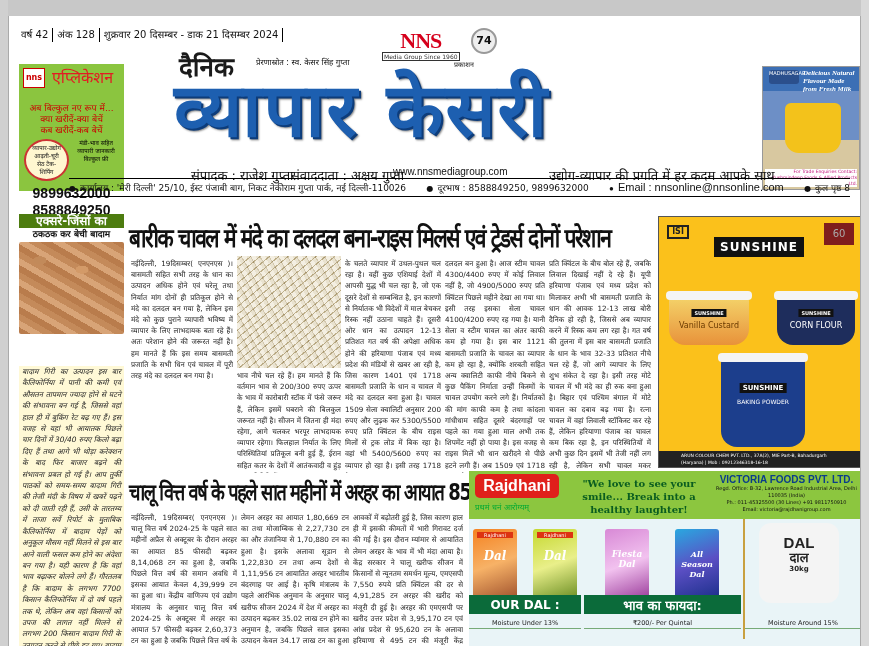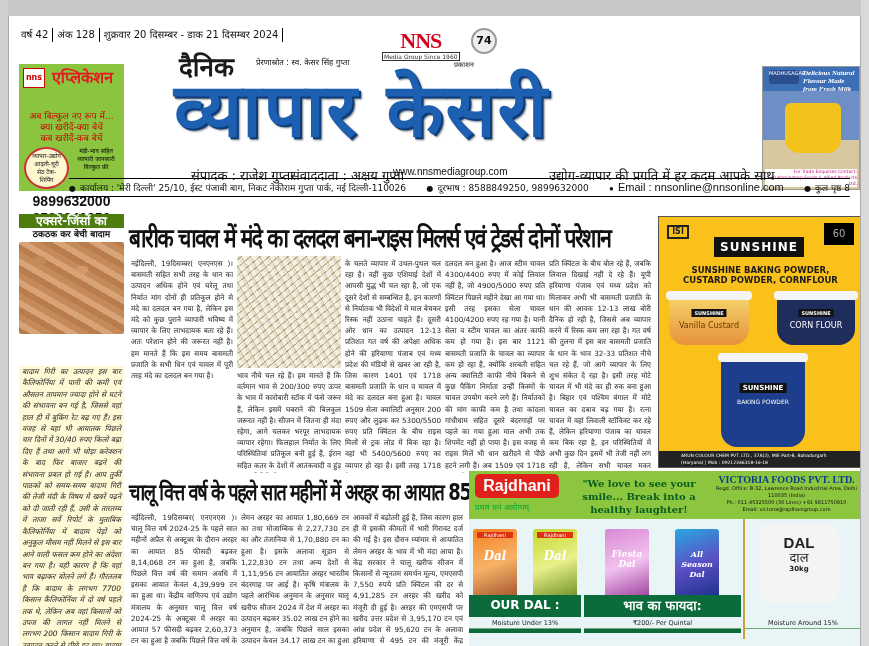--- a/index.html
+++ b/index.html
@@ -6,22 +6,22 @@
 html,body{width:869px;height:646px;overflow:hidden;background:#c8c8c8}
 body{font-family:"DejaVu Sans",sans-serif;color:#111;position:relative}
 .page{position:absolute;left:8px;top:16px;width:853px;height:646px;background:#fff;border-left:1px solid #aaa;border-right:1px solid #aaa;overflow:hidden}
 .rscroll{position:absolute;right:0;top:0;width:8px;height:646px;background:#d9d9d9}
 .lstrip{position:absolute;left:0;top:0;width:8px;height:646px;background:#d0d0d0}
 .topbar{position:absolute;left:8px;top:12px;font-size:10px;display:flex;align-items:center;gap:0}
 .topbar span{padding:0 4px;border-right:1px solid #000;line-height:14px}
 .price{position:absolute;right:14px;top:14px;font-size:10px}
 .ad-app{position:absolute;left:10px;top:48px;width:105px;height:127px;background:#8bc53f;padding:3px;text-align:center}
 .ad-app .logo{position:absolute;left:4px;top:4px;width:22px;height:20px;background:#fff;border:1px solid #c00;color:#c00;font-size:8px;font-weight:bold;line-height:18px}
-.ad-app .t1{color:#e31b23;font-size:16px;font-weight:bold;margin-left:22px;line-height:22px}
-.ad-app .t2{color:#c00;font-size:9px;margin-top:20px}
+.ad-app .t1{color:#e31b23;font-size:16px;font-weight:normal;margin-left:22px;line-height:22px}
+.ad-app .t2{color:#c00;font-size:9px;margin-top:12px}
 .ad-app .t3{color:#c00;font-size:9px;line-height:11px}
 .ad-app .oval{display:inline-block;background:#fff7d0;border:2px solid #c33;border-radius:50%;font-size:6px;padding:3px 4px;margin-top:3px;width:45px;float:left;margin-left:2px}
 .ad-app .side{font-size:6px;color:#000;float:right;width:50px;margin-top:3px}
 .ad-app .ph{clear:both;font-family:"Liberation Sans",sans-serif;font-weight:bold;font-size:14px;color:#111;line-height:17px;padding-top:4px}
 .nns{position:absolute;left:373px;top:14px;text-align:center}
 .nns .n{font-family:"Liberation Serif",serif;font-weight:bold;font-size:22px;color:#d6001c;letter-spacing:-1px;line-height:22px}
 .nns .s{font-size:6px;color:#333;border:1px solid #333;padding:0 1px}
 .yrs{position:absolute;left:462px;top:12px;width:26px;height:26px;border-radius:50%;border:2px solid #999;background:#eee;font-size:11px;font-weight:bold;text-align:center;line-height:22px}
 .prakashan{position:absolute;left:445px;top:44px;font-size:7px}
 .dainik{position:absolute;left:170px;top:32px;font-family:"DejaVu Serif",serif;font-size:26px;font-weight:bold;color:#1a1a1a}
@@ -43,44 +43,44 @@
 .ad-badam .nm{color:#e4128a;font-size:17px;font-weight:bold;text-align:center;line-height:22px}
 .ad-badam .sb{font-size:9px;font-weight:bold;text-align:center;line-height:12px}
 .ad-badam .img{margin-top:2px;height:92px;background:radial-gradient(ellipse 8px 5px at 20% 20%,#c28a5a 80%,transparent 82%),radial-gradient(ellipse 8px 5px at 60% 30%,#d39a68 80%,transparent 82%),repeating-linear-gradient(30deg,#b97c4c 0 6px,#d8a477 6px 12px,#c48a5a 12px 18px);border-radius:2px}
 .lcol{position:absolute;left:10px;top:350px;width:105px;height:296px;background:#fff9d6;font-size:7.4px;font-style:italic;line-height:11.4px;padding:0 3px;text-align:justify;color:#222;overflow:hidden}
 .h1{position:absolute;left:120px;top:203px;width:520px;font-family:"DejaVu Sans",sans-serif;font-weight:bold;font-size:21px;letter-spacing:-1.5px;transform:scaleY(1.25);transform-origin:left top;white-space:nowrap;color:#111}
 .h2{position:absolute;left:120px;top:460px;width:340px;font-weight:bold;font-size:18px;letter-spacing:-1.4px;transform:scaleY(1.25);transform-origin:left top;white-space:nowrap;color:#111}
 .col{position:absolute;font-size:7.2px;line-height:11.2px;text-align:justify;color:#222;overflow:hidden}
 .rice{position:absolute;left:228px;top:240px;width:104px;height:112px;background:repeating-linear-gradient(60deg,#e9e2cf 0 3px,#d3c8ae 3px 4px,#f4efe2 4px 8px),repeating-linear-gradient(-40deg,transparent 0 5px,#c8bd9f 5px 6px);background-blend-mode:multiply}
 .ad-sun{position:absolute;left:649px;top:200px;width:203px;height:252px;background:#fbc11b;border:1px solid #555}
 .ad-sun .isi{position:absolute;left:8px;top:8px;width:22px;height:14px;border:2px solid #222;font-size:8px;font-weight:bold;text-align:center;line-height:10px;color:#222}
-.ad-sun .b60{position:absolute;right:6px;top:6px;width:30px;height:22px;background:#000000;font-size:10px;color:#aaa;text-align:center;line-height:22px}
+.ad-sun .b60{position:absolute;right:6px;top:6px;width:30px;height:22px;background:#7f1d1d;font-size:10px;color:#aaa;text-align:center;line-height:22px}
 .ad-sun .brand{position:absolute;left:55px;top:20px;width:90px;height:20px;background:#111;color:#fff;font-weight:bold;font-size:12px;text-align:center;line-height:20px;letter-spacing:1px}
 .ad-sun .prod{position:absolute;left:10px;top:48px;width:183px;text-align:center;font-weight:bold;font-size:8.5px;line-height:10px;color:#1a1a1a}
 .tub{position:absolute;border-radius:4px 4px 16px 16px}
 .tub .lid{position:absolute;left:-3px;right:-3px;top:-6px;height:9px;background:#f4f4f4;border-radius:4px}
 .tub .lab{position:absolute;left:50%;transform:translateX(-50%);font-size:5px;font-weight:bold;background:#111;color:#fff;padding:1px 3px;white-space:nowrap}
 .tub .nm{position:absolute;width:100%;text-align:center;font-size:8px;color:#fff;line-height:9px}
 .ad-sun .foot{position:absolute;left:0;right:0;bottom:0;height:16px;background:#222;color:#fff;font-size:4.5px;line-height:7px;padding:1px 10px 0 22px}
 .ad-raj{position:absolute;left:460px;top:455px;width:392px;height:191px;background:#e9f4f7}
 .ad-raj .top{position:absolute;left:0;top:0;width:392px;height:48px;background:#8cc63f}
 .ad-raj .logo{position:absolute;left:6px;top:3px;width:84px;height:24px;background:#e0201b;border-radius:5px;color:#fff;font-weight:bold;font-size:16px;text-align:center;line-height:24px;font-family:"Liberation Sans",sans-serif}
 .ad-raj .sub{position:absolute;left:6px;top:30px;font-size:8px;color:#0a3}
 .ad-raj .quote{position:absolute;left:95px;top:6px;width:150px;text-align:center;font-family:"DejaVu Serif",serif;font-weight:bold;font-size:10px;color:#0a5d20;line-height:13px}
 .ad-raj .vic{position:absolute;left:245px;top:3px;width:145px;text-align:center;font-size:5px;line-height:7px;color:#111}
-.ad-raj .vic .vt{font-family:Liberation Serif, serif;font-weight:bold;font-size:10px;color:#0a3d8a;line-height:11px}
+.ad-raj .vic .vt{font-family:Liberation Sans, sans-serif;font-weight:bold;font-size:10px;color:#0a3d8a;line-height:11px}
 .pack{position:absolute;top:58px;width:44px;height:70px;border-radius:3px}
 .pack .pn{position:absolute;top:20px;width:100%;text-align:center;font-family:"DejaVu Serif",serif;font-style:italic;font-weight:bold;font-size:12px;color:#fff}
 .pack .pb{position:absolute;top:3px;left:4px;right:4px;font-size:5px;color:#fff;background:#d31;text-align:center}
 .sack{position:absolute;left:290px;top:52px;width:80px;height:80px;background:#f4f4f4;border-radius:12px;text-align:center}
 .sack .d1{font-family:"Liberation Sans",sans-serif;font-weight:bold;font-size:15px;color:#222;margin-top:12px;line-height:15px}
-.sack .d2{font-size:13px;font-weight:normal;color:#222;line-height:15px}
+.sack .d2{font-size:13px;font-weight:bold;color:#222;line-height:15px}
 .sack .d3{font-size:7px;font-weight:bold;color:#222}
 .ad-raj .divv{position:absolute;left:274px;top:48px;width:2px;height:120px;background:#c8a040}
-.bar{position:absolute;top:124px;height:38px;color:#fff;font-weight:bold;text-align:center;line-height:21px;font-size:12px}
+.bar{position:absolute;top:124px;height:19px;color:#fff;font-weight:bold;text-align:center;line-height:21px;font-size:12px}
 .sub2{position:absolute;top:146px;height:12px;font-size:6.5px;text-align:center;line-height:12px;color:#222;background:#e9f4f7;border-bottom:1px solid #7a7}
 </style>
 </head>
 <body>
 
 <div class="lstrip"></div>
 <div class="rscroll"></div>
 
 <div class="page">
 
@@ -145,21 +145,20 @@
   <div class="rice"></div>
   <div class="col" style="left:228px;top:354px;width:104px;height:103px">भाव नीचे चल रहे हैं। हम मानते हैं कि वर्तमान भाव से 200/300 रुपए ऊपर के भाव में कारोबारी स्टॉक में फंसे जरूर हैं, लेकिन इसमें घबराने की बिलकुल जरूरत नहीं है। सीजन में जितना ही मंदा रहेगा, आगे चलकर भरपूर लाभदायक व्यापार रहेगा। फिलहाल निर्यात के लिए परिस्थितियां प्रतिकूल बनी हुई हैं, ईरान सहित कतर के देशों में आतंकवादी व हुंड़ युद्ध गतिविधियों</div>
   <div class="col" style="left:336px;top:242px;width:96px;height:215px">के चलते व्यापार में उथल-पुथल चल रहा है। वहीं कुछ एशियाई देशों में आपसी युद्ध भी चल रहा है, जो एक दूसरे देशों से सम्बन्धित है, इन कारणों से निर्यातक भी विदेशों में माल बेचकर रिस्क नहीं उठाना चाहते हैं। दूसरी ओर धान का उत्पादन 12-13 प्रतिशत गत वर्ष की अपेक्षा अधिक होने की हरियाणा पंजाब एवं मध्य प्रदेश की मंडियों से खबर आ रही है, जिस कारण 1401 एवं 1718 बासमती प्रजाति के धान व चावल में मंदे का दलदल बना हुआ है। चावल 1509 सेला क्वालिटी अनुसार 200 रुपए और लुढ़क कर 5300/5500 रुपए प्रति क्विंटल के बीच राइस मिलों से ट्रक लोड में बिक रहा है। वहां भी 5400/5600 रुपए का व्यापार हो रहा है। इसी तरह 1718 के भाव इस समय 6000/6100 एवं 1401 चावल सेला के भाव 5800/6000 रुपए प्रति क्विंटल के बीच रह गए हैं। इसमें चावल में भी पूरी तरह मंदे का</div>
   <div class="col" style="left:436px;top:242px;width:100px;height:215px">दलदल बन हुआ है। आज स्टीम चावल 4300/4400 रुपए में कोई लिवाल नहीं है, जो 4900/5000 रुपए प्रति क्विंटल पिछले महीने देखा आ गया था। इसी तरह इसका सेला चावल 4100/4200 रुपए रह गया है। यानी सेला व स्टीम चावल का अंतर काफी कम हो गया है। इस बार 1121 बासमती प्रजाति के चावल का व्यापार कम हो रहा है, क्योंकि शरबती सहित अन्य क्वालिटी काफी नीचे बिकने से कुछ पैकिंग निर्माता उन्हीं किस्मों के चावल उपयोग करने लगे हैं। निर्यातकों की मांग काफी कम है तथा कांदला गांधीधाम सहित दूसरे बंदरगाहों पर पहले का गया हुआ माल अभी तक शिपमेंट नहीं हो पाया है। इस वजह से राइस मिलें भी धान खरीदने से पीछे हटने लगी हैं। अब 1509 एवं 1718 धान के भाव यूपी की मंडियों में 2600/2800 एवं हरियाणा पंजाब में 2750/2900 रुपए</div>
   <div class="col" style="left:540px;top:242px;width:102px;height:215px">प्रति क्विंटल के बीच बोल रहे हैं, जबकि लिवाल दिखाई नहीं दे रहे हैं। यूपी हरियाणा पंजाब एवं मध्य प्रदेश को मिलाकर अभी भी बासमती प्रजाति के धान की आवक 12-13 लाख बोरी दैनिक हो रही है, जिससे अब व्यापार करने में रिस्क कम लग रहा है। गत वर्ष की तुलना में इस बार बासमती प्रजाति के धान के भाव 32-33 प्रतिशत नीचे चल रहे हैं, जो आगे व्यापार के लिए शुभ संकेत दे रहा है। इसी तरह मोटे चावल में भी मंदे का ही रुक बना हुआ है। बिहार एवं पश्चिम बंगाल में मोटे चावल का दबाव बढ़ गया है। रत्ना चावल में वहां लिवाली स्टॉकिस्ट कर रहे हैं, लेकिन हरियाणा पंजाब का चावल कम बिक रहा है, इन परिस्थितियों में अभी कुछ दिन इसमें भी तेजी नहीं लग रही है, लेकिन सभी चावल मकर संक्रांति के बाद सुधर जाएंगे, ऐसा विशेषज्ञों की राय है।</div>
 
   <div class="ad-sun">
     <div class="isi">ISI</div>
     <div class="b60">60</div>
     <div class="brand">SUNSHINE</div>
-    <div class="prod">SUNSHINE BAKING POWDER, CUSTARD POWDER, CORNFLOUR</div>
     <div class="tub" style="left:10px;top:80px;width:80px;height:48px;background:linear-gradient(#f4d36a,#e8923a)">
       <div class="lid"></div>
       <div class="lab" style="top:12px">SUNSHINE</div>
       <div class="nm" style="top:24px;color:#6a3a00">Vanilla Custard</div>
     </div>
     <div class="tub" style="left:118px;top:80px;width:78px;height:48px;background:#1e2d5c">
       <div class="lid"></div>
       <div class="lab" style="top:12px">SUNSHINE</div>
       <div class="nm" style="top:24px">CORN FLOUR</div>
     </div>

